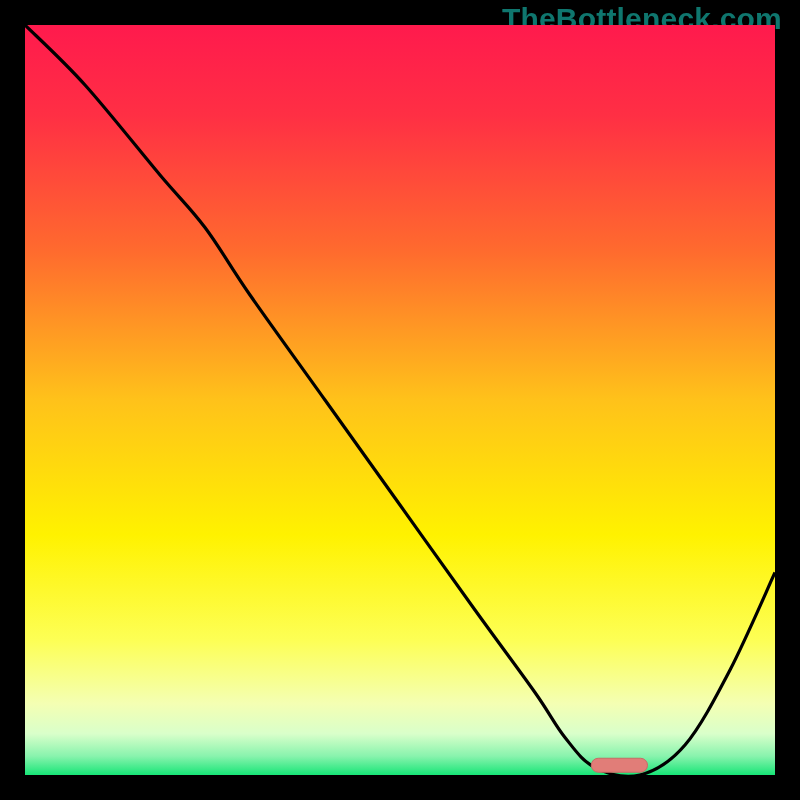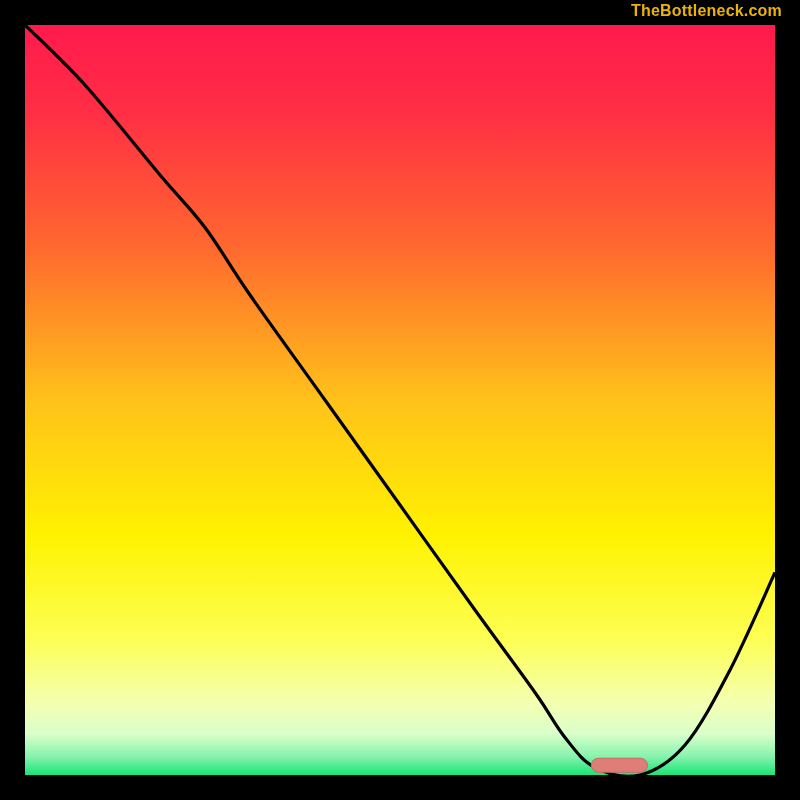--- a/index.html
+++ b/index.html
@@ -20,22 +20,22 @@
     position: absolute;
     left: 25px;
     top: 25px;
     width: 750px;
     height: 750px;
   }
   .watermark {
     position: absolute;
     top: 2px;
     right: 18px;
-    color: #eab308;
-    font-size: 16px;
+    color: #0f766e;
+    font-size: 30px;
     font-weight: 600;
     letter-spacing: 0.2px;
     user-select: none;
   }
 </style>
 </head>
 <body>
 
 <div class="frame">
   <div class="watermark">TheBottleneck.com</div>

